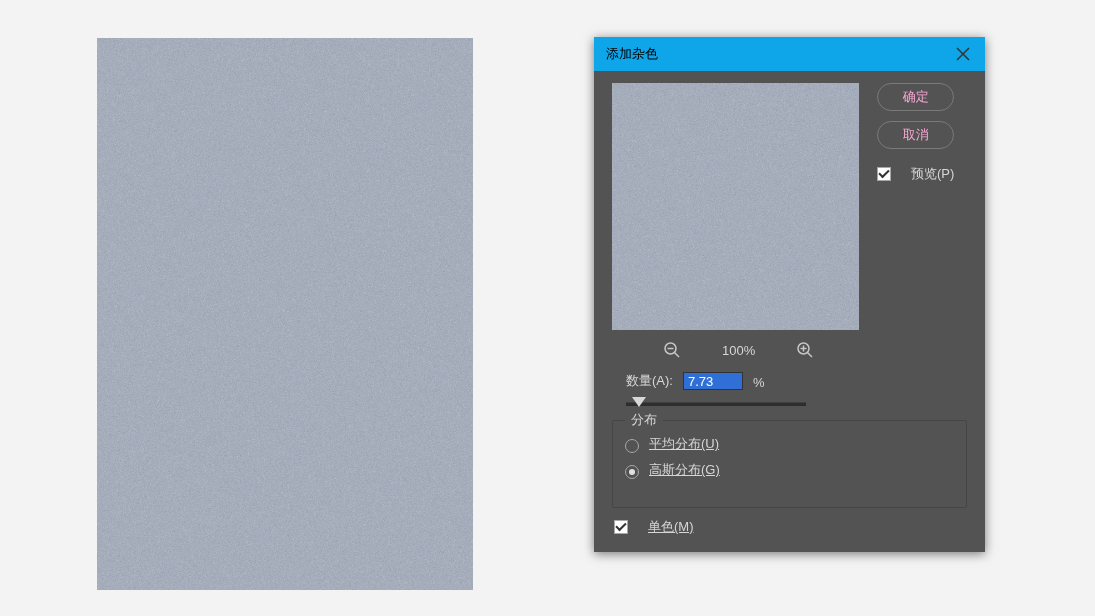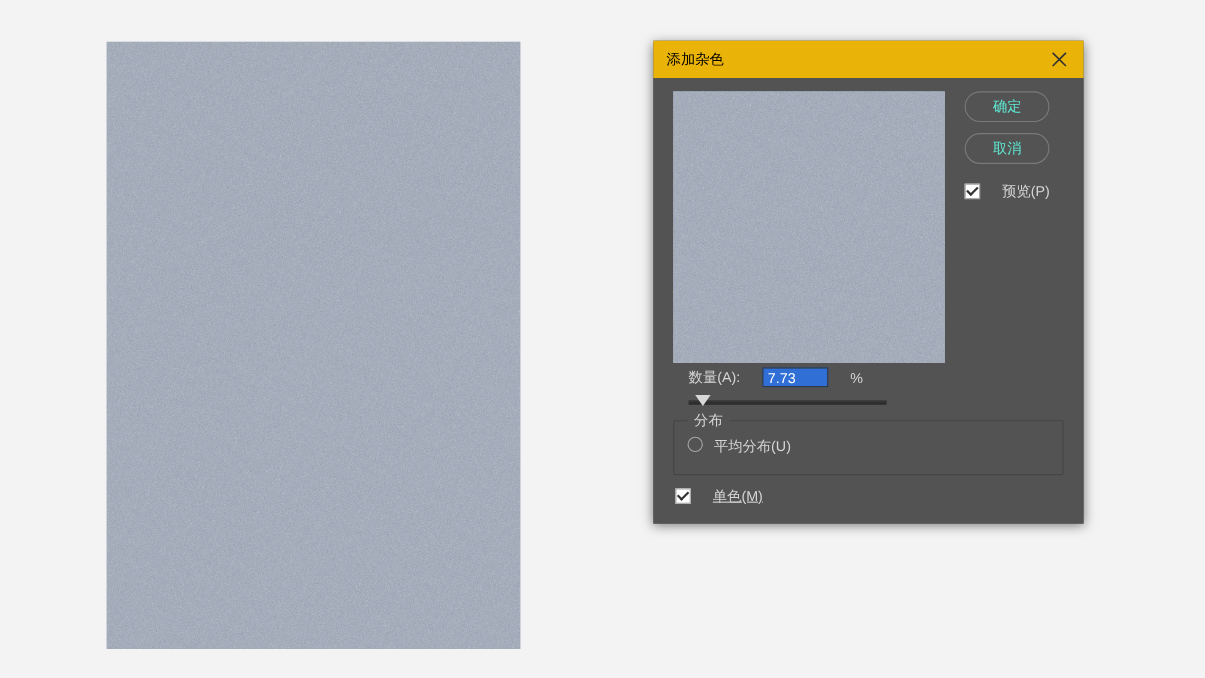--- a/index.html
+++ b/index.html
@@ -24,21 +24,21 @@
     .dialog {
       position: absolute;
       left: 594px;
       top: 37px;
       width: 391px;
       background: #535353;
       box-shadow: 0 2px 10px rgba(0,0,0,0.5);
     }
     .dialog-titlebar {
       height: 34px;
-      background: #eab308;
+      background: #0ea5e9;
       display: flex;
       align-items: center;
       padding: 0 12px;
       justify-content: space-between;
       color: #000;
     }
     .dialog-title { font-size: 13px; }
     .close-btn {
       width: 20px; height: 20px;
       display: flex; align-items: center; justify-content: center;
@@ -65,21 +65,21 @@
     .preview-box svg { width: 100%; height: 100%; display: block; }
     .side-col {
       display: flex;
       flex-direction: column;
       align-items: stretch;
       gap: 10px;
     }
     .pill-btn {
       border: 1px solid #7a7a7a;
       background: transparent;
-      color: #5eead4;
+      color: #f9a8d4;
       border-radius: 14px;
       height: 28px;
       padding: 0 14px;
       font-size: 13px;
       cursor: pointer;
       display: flex;
       align-items: center;
       justify-content: center;
       white-space: nowrap;
     }
@@ -117,22 +117,22 @@
     .zoom-btn {
       width: 20px; height: 20px;
       cursor: pointer;
       color: #c7c7c7;
       display: flex; align-items: center; justify-content: center;
     }
     .zoom-btn svg { width: 18px; height: 18px; }
     .zoom-pct { color: #d6d6d6; }
     .amount-row {
       display: flex;
-      align-items: center;
-      gap: 20px;
+      align-items: flex-end;
+      gap: 10px;
       padding: 4px 0 4px 14px;
     }
     .amount-input {
       width: 60px;
       height: 18px;
       background: #fff;
       border: 1px solid #333;
       color: #0a58ca;
       padding: 0 4px;
       font-size: 13px;
@@ -150,38 +150,39 @@
       position: absolute;
       top: -6px;
       width: 0; height: 0;
       border-left: 7px solid transparent;
       border-right: 7px solid transparent;
       border-top: 10px solid #d8d8d8;
     }
     .fieldset {
       border: 1px solid #454545;
       border-radius: 2px;
-      padding: 10px 12px 12px 12px;
+      padding: 10px 12px 24px 12px;
       margin: 6px 0 10px 0;
       position: relative;
     }
     .fieldset-legend {
       position: absolute;
       top: -10px;
       left: 12px;
       background: #535353;
       padding: 0 6px;
       color: #d6d6d6;
     }
     .radio-row {
       display: flex;
-      align-items: flex-start;
+      align-items: flex-end;
       gap: 10px;
       padding: 4px 0;
       cursor: pointer;
+      text-decoration: underline;
     }
     .radio {
       width: 14px; height: 14px;
       border: 1px solid #a7a7a7;
       border-radius: 50%;
       position: relative;
       flex-shrink: 0;
     }
     .radio.selected::after {
       content: '';
@@ -232,36 +233,58 @@
       <div class="side-col">
         <button class="pill-btn">确定</button>
         <button class="pill-btn">取消</button>
         <div class="chk-row">
           <div class="chk checked"></div>
           <span>预览(P)</span>
         </div>
       </div>
     </div>
 
+    <div class="zoom-row">
+      <div class="zoom-btn">
+        <svg viewBox="0 0 18 18">
+            <circle cx="7.5" cy="7.5" r="5.5" fill="none" stroke="#c7c7c7" stroke-width="1.5"></circle>
+            <line x1="11.5" y1="11.5" x2="16" y2="16" stroke="#c7c7c7" stroke-width="1.5"></line>
+            <line x1="4.5" y1="7.5" x2="10.5" y2="7.5" stroke="#c7c7c7" stroke-width="1.5"></line>
+          </svg>
+      </div>
+      <span class="zoom-pct">100%</span>
+      <div class="zoom-btn">
+        <svg viewBox="0 0 18 18">
+            <circle cx="7.5" cy="7.5" r="5.5" fill="none" stroke="#c7c7c7" stroke-width="1.5"></circle>
+            <line x1="11.5" y1="11.5" x2="16" y2="16" stroke="#c7c7c7" stroke-width="1.5"></line>
+            <line x1="4.5" y1="7.5" x2="10.5" y2="7.5" stroke="#c7c7c7" stroke-width="1.5"></line>
+            <line x1="7.5" y1="4.5" x2="7.5" y2="10.5" stroke="#c7c7c7" stroke-width="1.5"></line>
+          </svg>
+      </div>
+    </div>
 
     <div class="amount-row">
       <span>数量(A):</span>
       <input class="amount-input" value="7.73" style="background: rgb(47, 111, 214); color: rgb(255, 255, 255);">
       <span>%</span>
     </div>
     <div class="slider-track">
       <div class="slider-thumb" style="left: 6px;"></div>
     </div>
 
     <div class="fieldset">
       <span class="fieldset-legend">分布</span>
       <div class="radio-row">
         <div class="radio"></div>
         <span>平均分布(U)</span>
       </div>
+      <div class="radio-row">
+        <div class="radio selected"></div>
+        <span>高斯分布(G)</span>
+      </div>
     </div>
 
     <div class="chk-row" style="padding-left:2px;text-decoration:underline;">
       <div class="chk checked"></div>
       <span>单色(M)</span>
     </div>
   </div>
 </div>
 
 </body></html>

